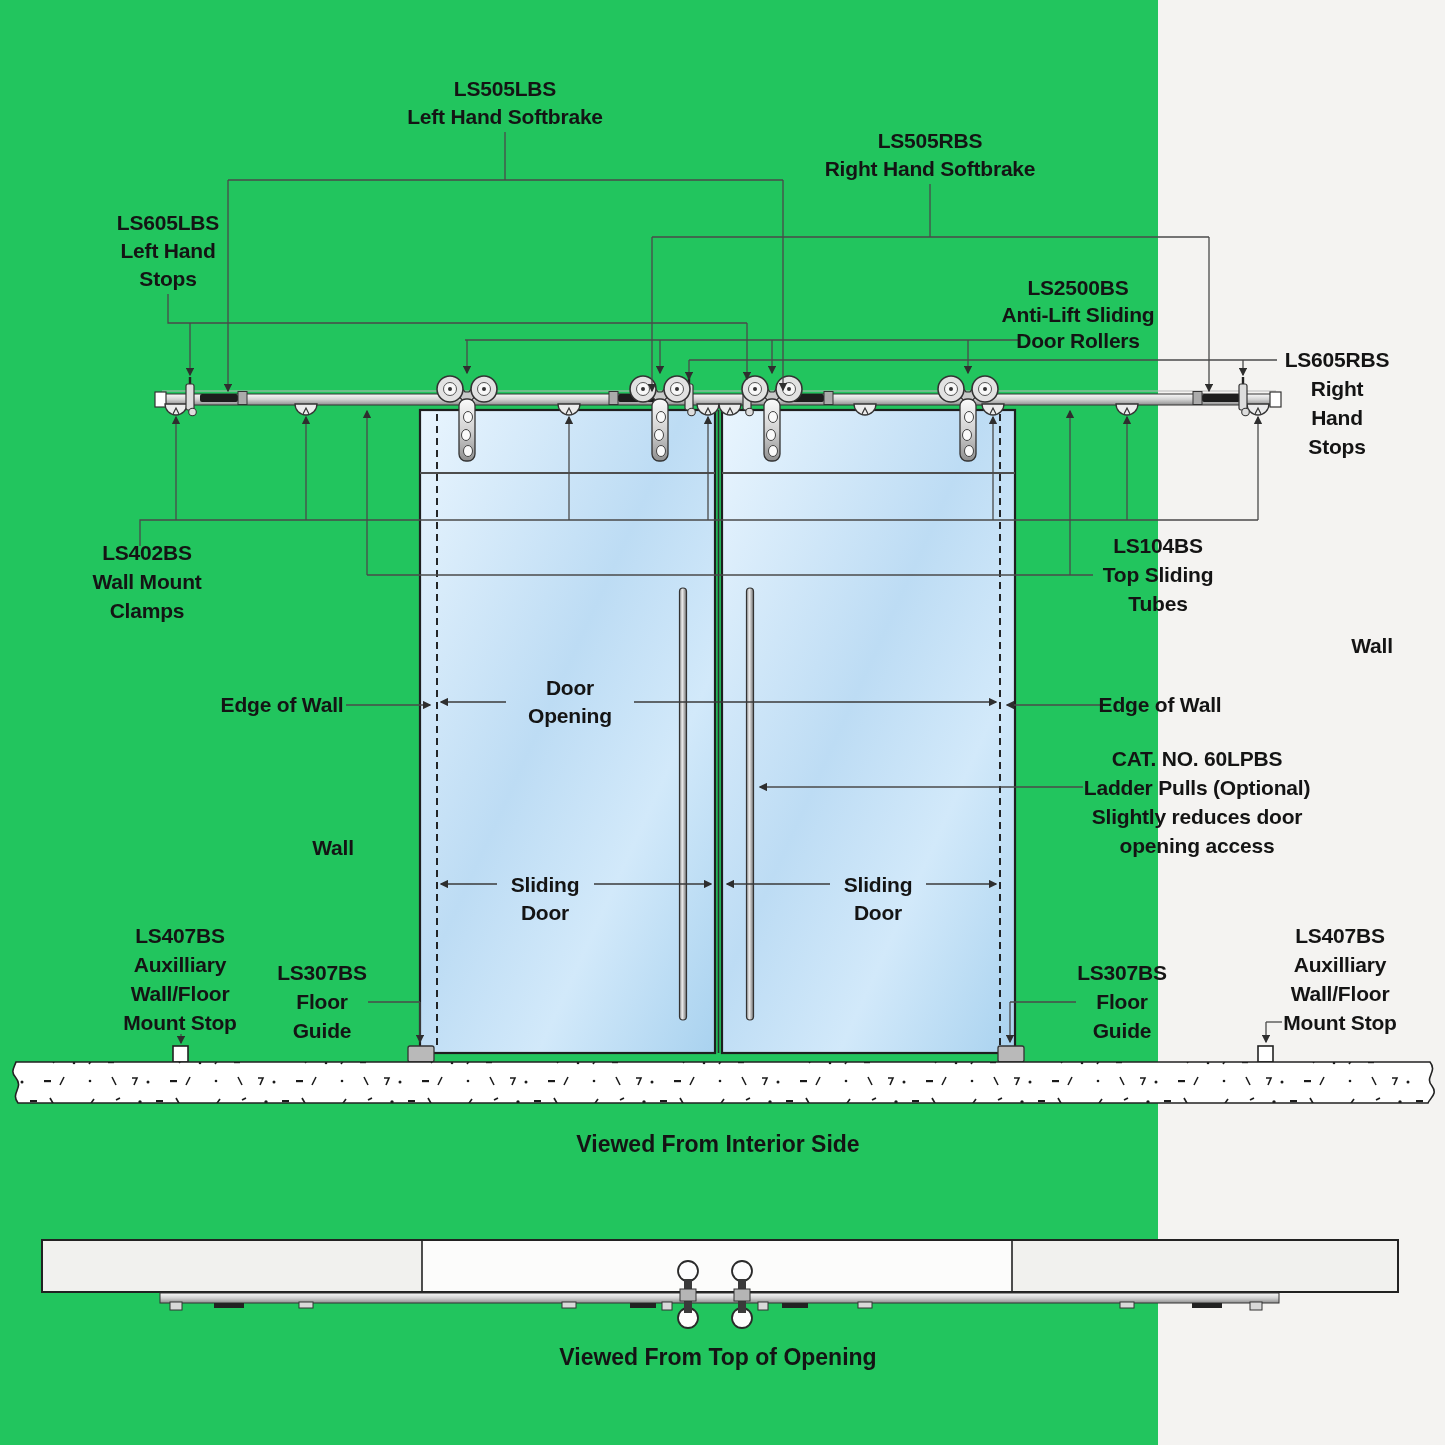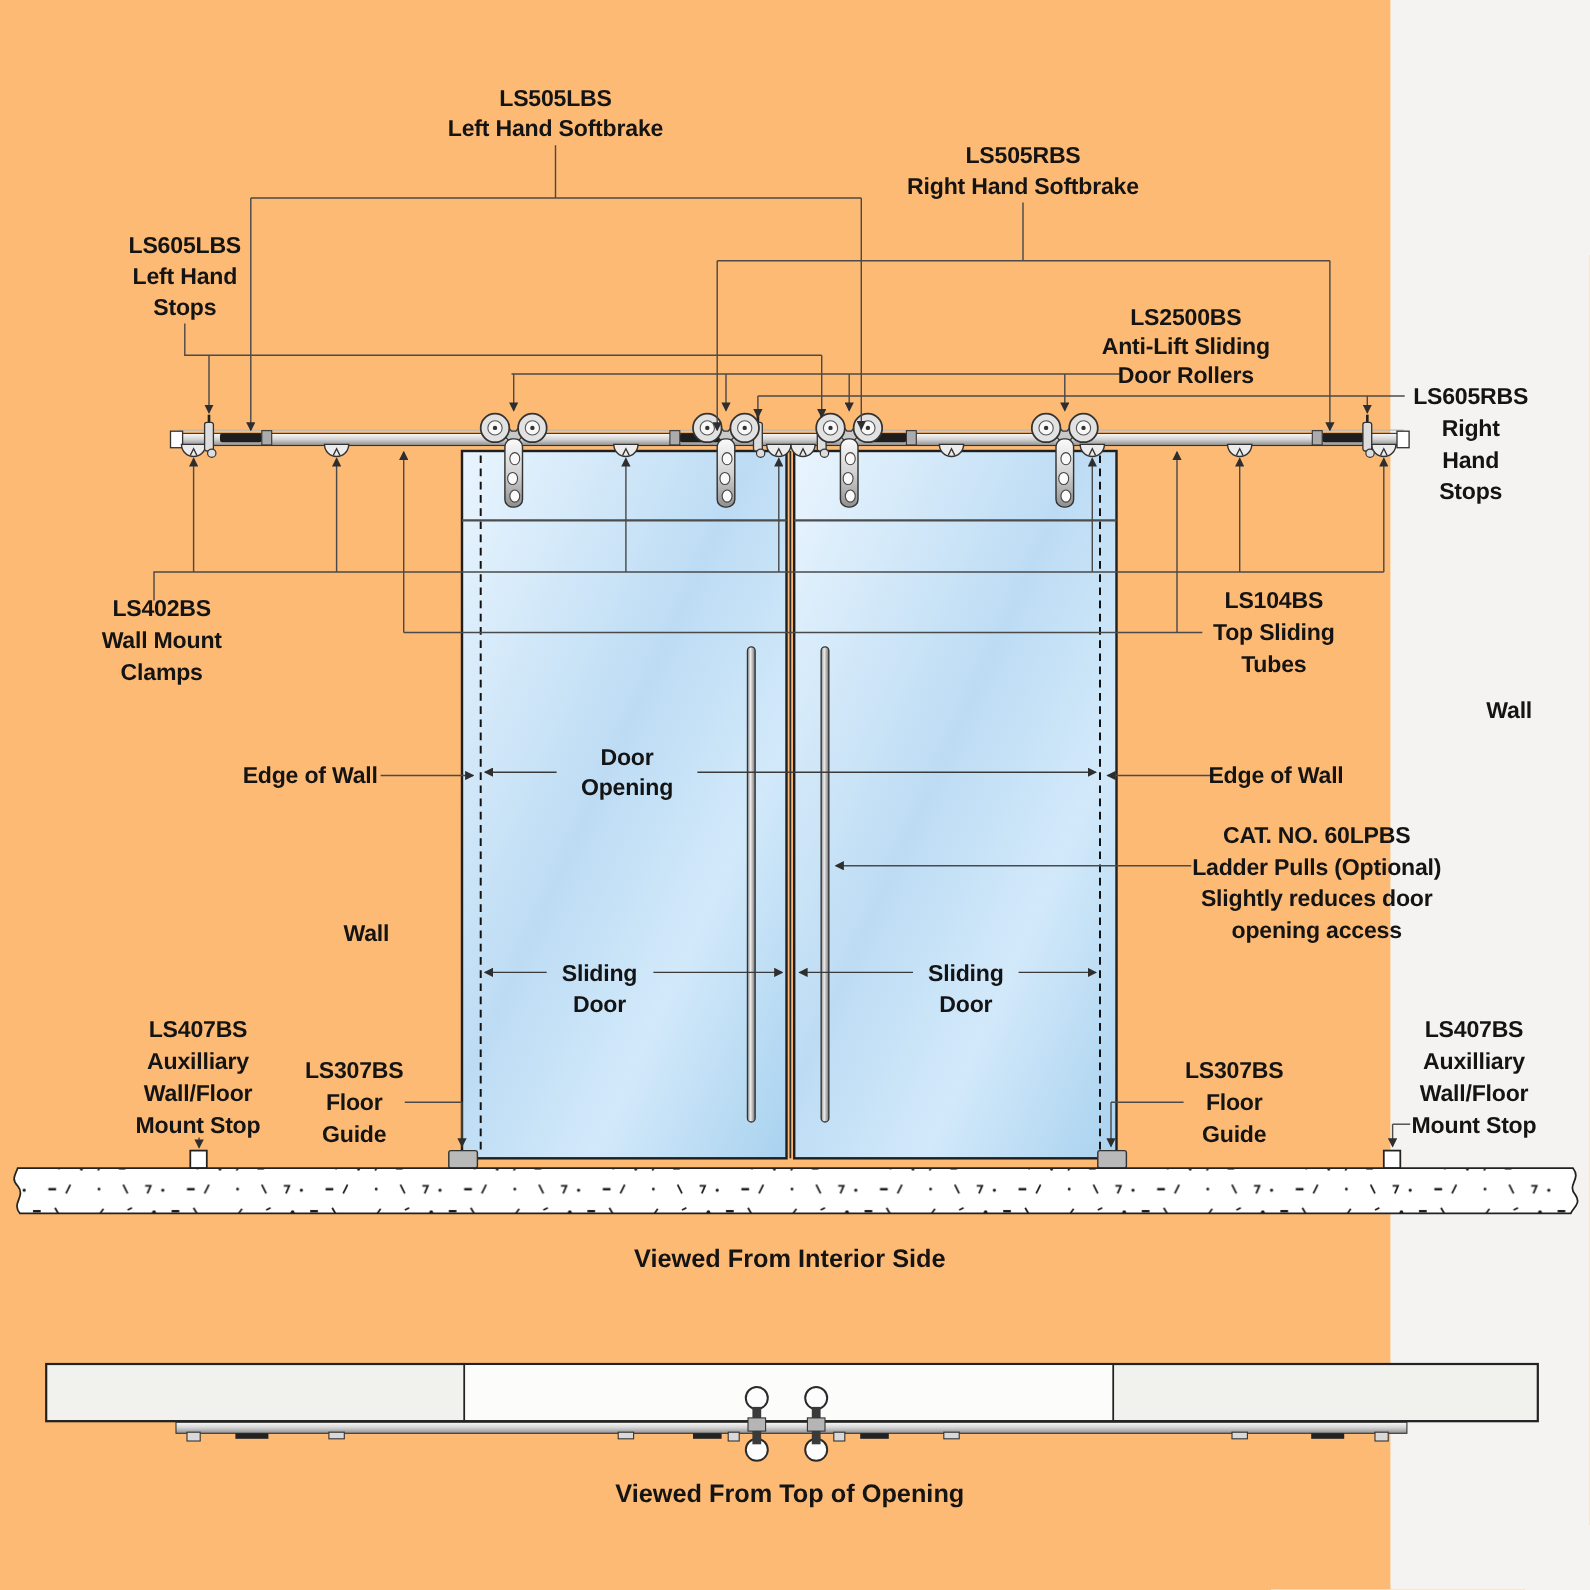--- a/index.html
+++ b/index.html
@@ -1,16 +1,16 @@
 <!DOCTYPE html>
 <html><head>
 <meta charset="utf-8">
 <style>
   html,body{margin:0;padding:0;background:#f4f3f1;}
-  .stage{width:1264px;height:1445px;position:relative;background:#fdba74;}
+  .stage{width:1158px;height:1445px;position:relative;background:#22c55e;}
   svg{display:block;}
   .lbl{font-family:"Liberation Sans",sans-serif;font-size:21px;font-weight:600;fill:#141414;letter-spacing:-0.2px;}
   .cap{font-family:"Liberation Sans",sans-serif;font-size:23px;font-weight:600;fill:#141414;}
   .ldr{stroke:#4a4a4a;stroke-width:1.3;fill:none;}
   .dim{stroke:#3a3a3a;stroke-width:1.3;fill:none;}
 </style>
 </head>
 <body>
 
 <div class="stage">

